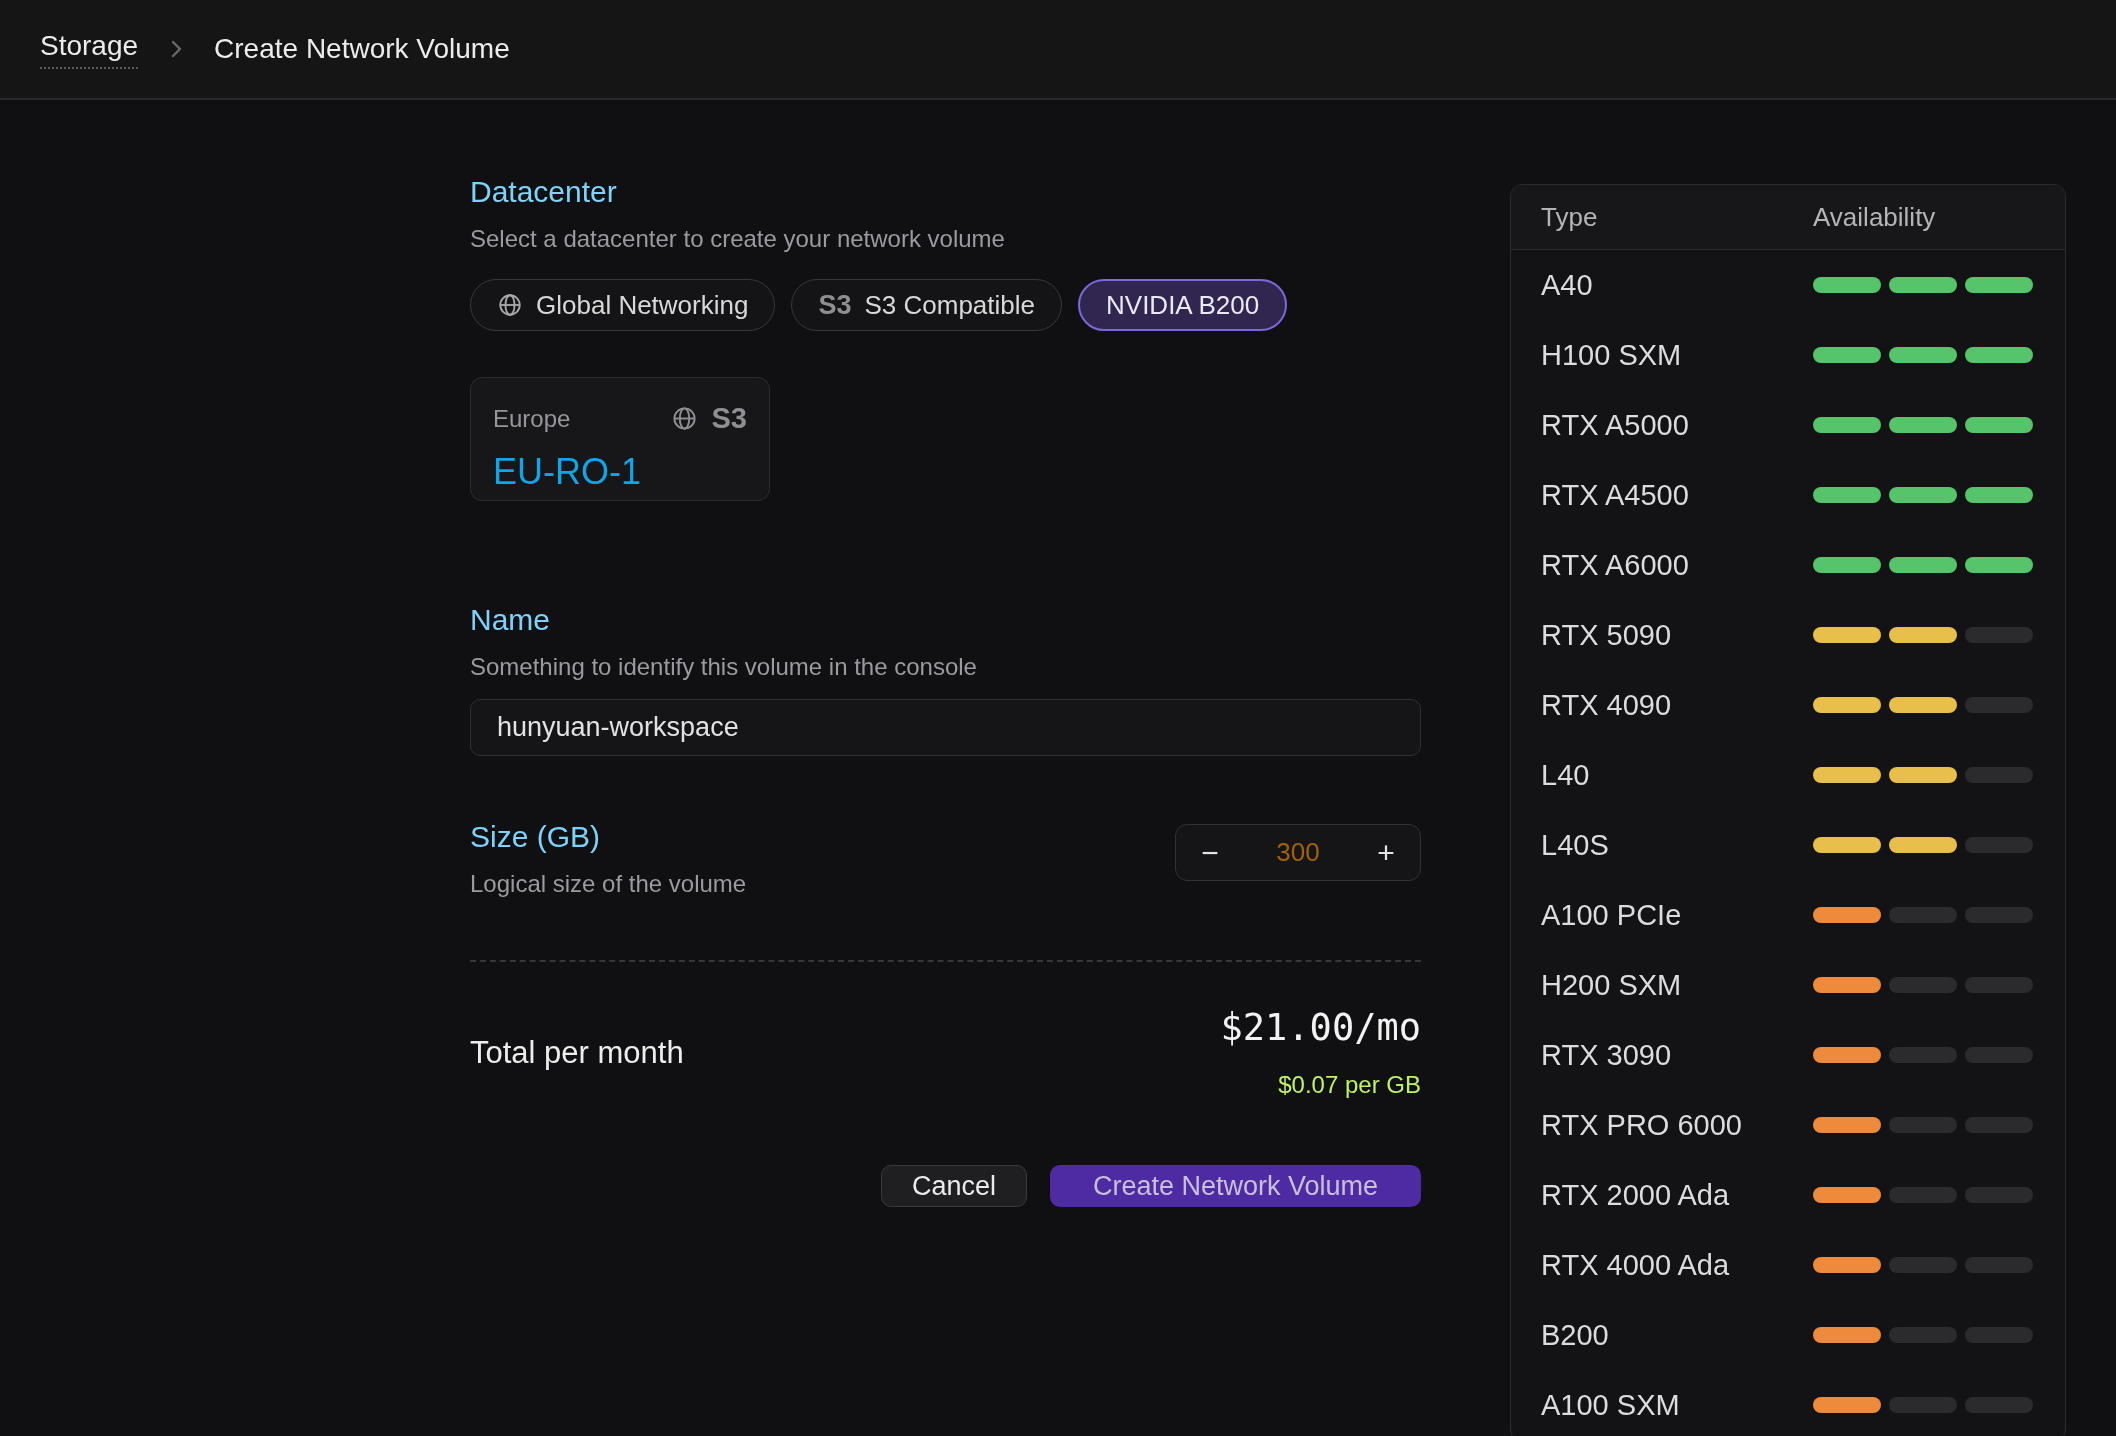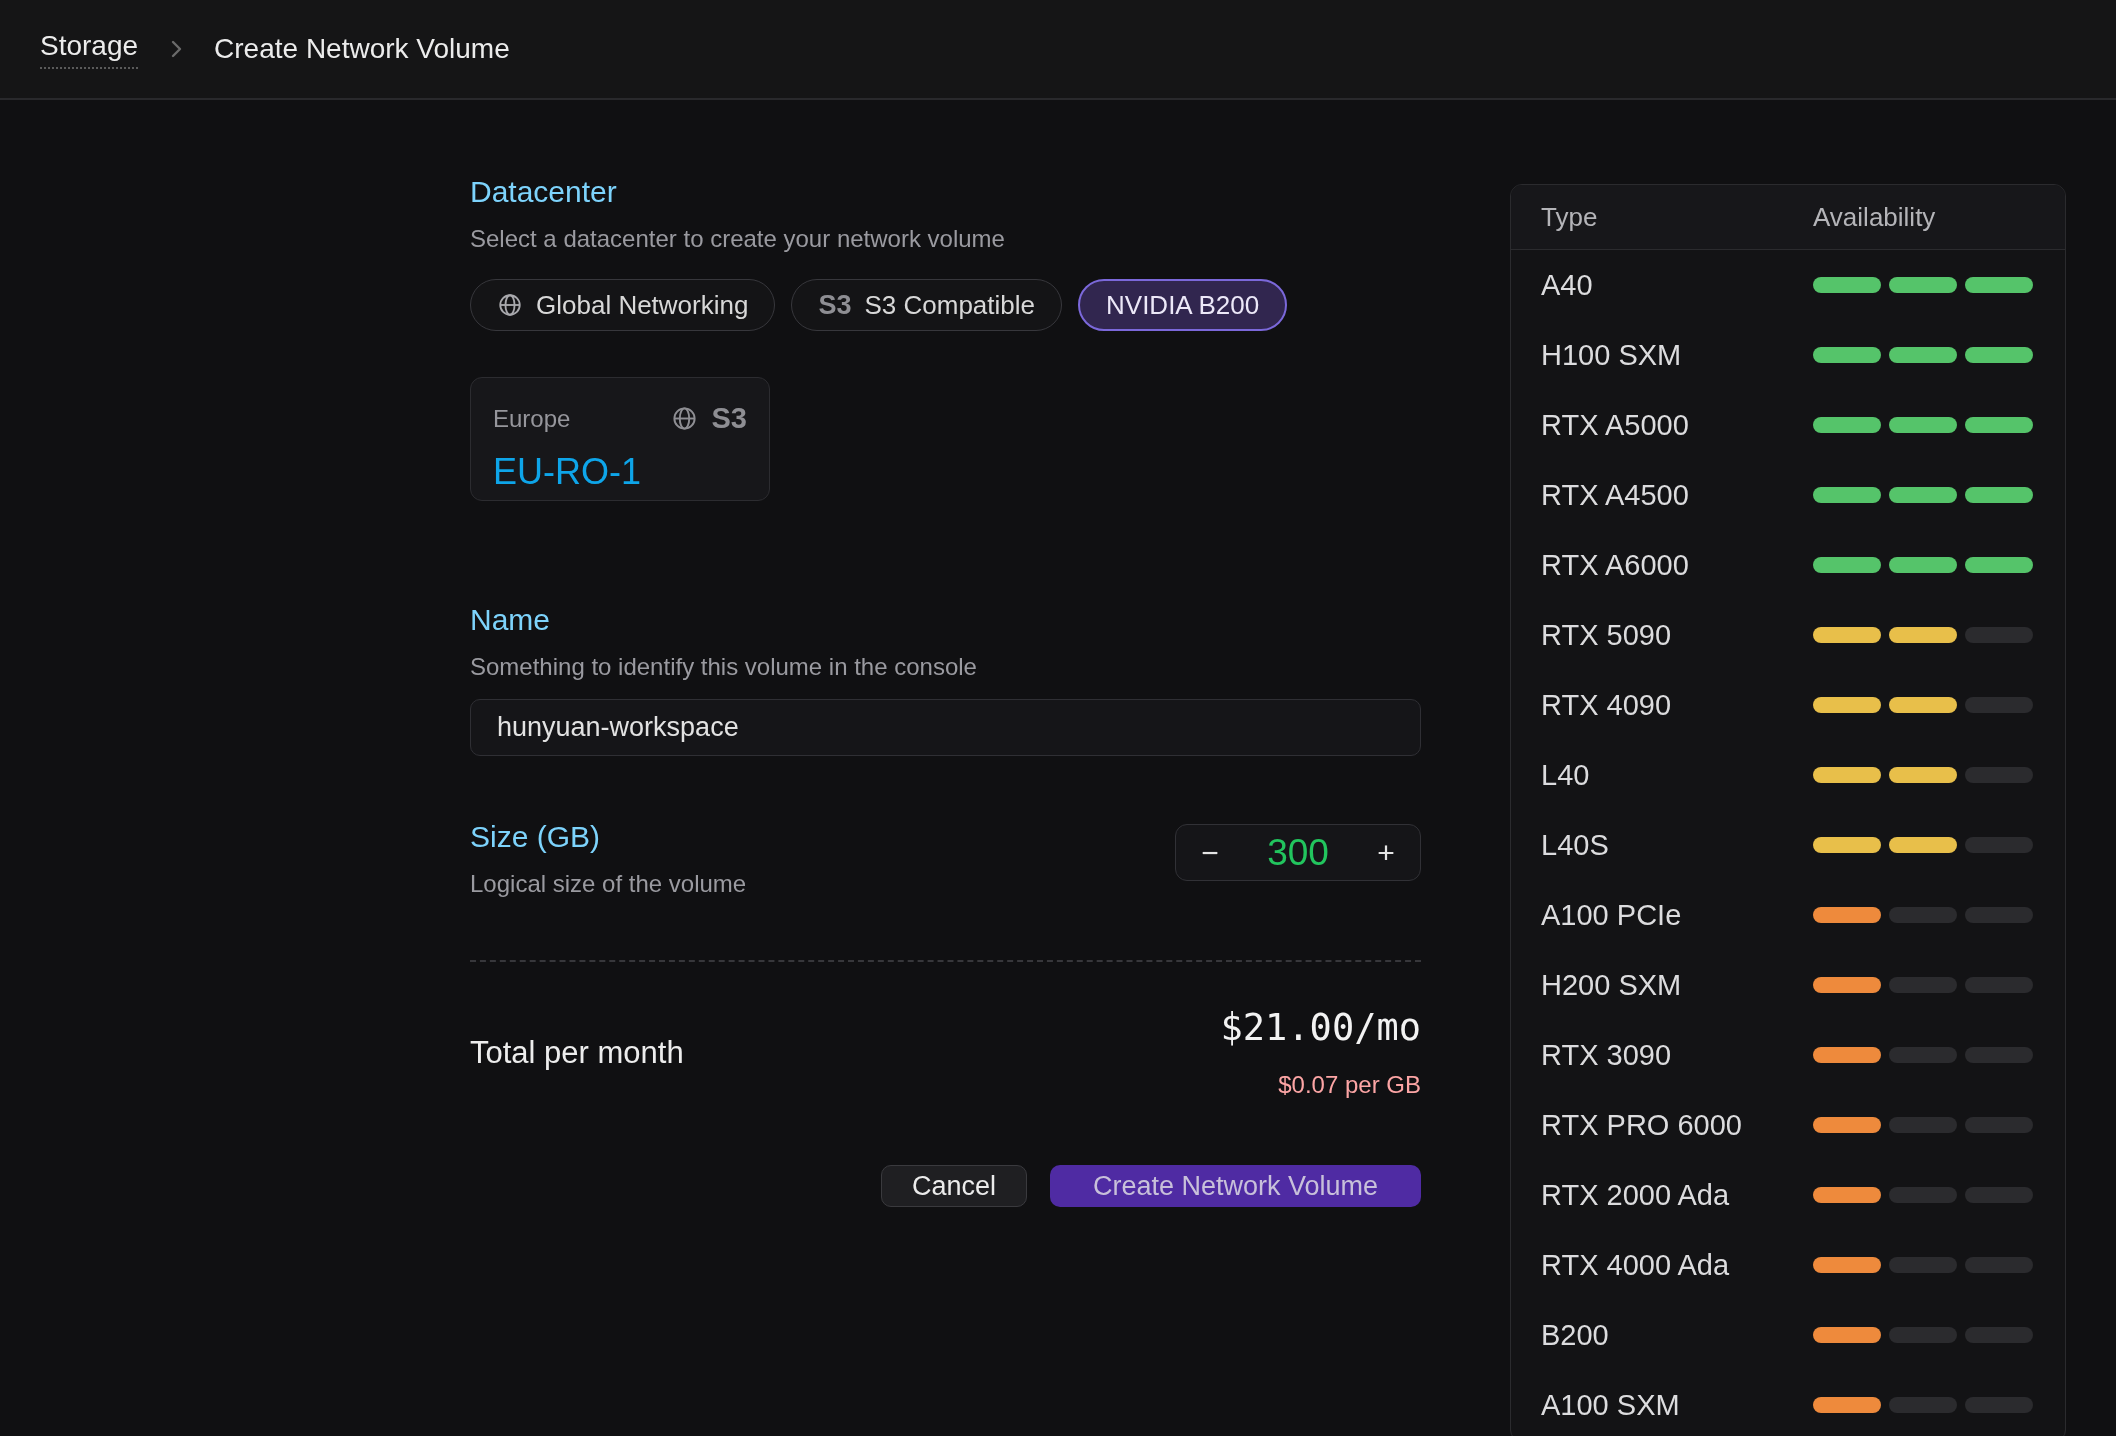--- a/index.html
+++ b/index.html
@@ -72,29 +72,29 @@
     background: #151518; border: 1px solid #313136; border-radius: 12px;
     display: flex; align-items: center; justify-content: space-between;
     padding: 0 8px;
   }
   .step-btn {
     width: 52px; height: 48px; background: transparent; border: none;
     color: #e4e4e4; font-size: 30px; cursor: pointer;
     display: flex; align-items: center; justify-content: center;
     font-family: "Liberation Sans", sans-serif;
   }
-  .step-value { font-size: 37px; color: #22c55e; }
+  .step-value { font-size: 26px; color: #a16207; }
 
   .dashed-divider { margin-top: 62px; border-top: 2px dashed #37373b; width: 951px; }
 
   .total-row { margin-top: 44px; display: flex; justify-content: space-between; align-items: center; }
   .total-label { font-size: 31px; color: #ededed; }
   .total-right { text-align: right; }
   .total-value { font-family: "DejaVu Sans Mono", monospace; font-size: 37px; color: #f2f2f2; }
-  .total-unit { font-size: 24px; color: #fca5a5; margin-top: 22px; }
+  .total-unit { font-size: 24px; color: #bef264; margin-top: 22px; }
 
   .actions { margin-top: 66px; display: flex; justify-content: flex-end; gap: 23px; }
   .btn { height: 42px; border-radius: 10px; font-size: 27px; cursor: pointer;
          font-family: "Liberation Sans", sans-serif; display: flex; align-items: center; justify-content: center; }
   .btn-cancel { width: 146px; background: #1f1f22; border: 1px solid #3a3a3e; color: #ebebeb; }
   .btn-primary { width: 371px; background: #4f2ba3; border: none; color: #c8c0da; }
 
   
   .avail-table {
     position: absolute; left: 1510px; top: 184px; width: 556px; height: 1258px;

